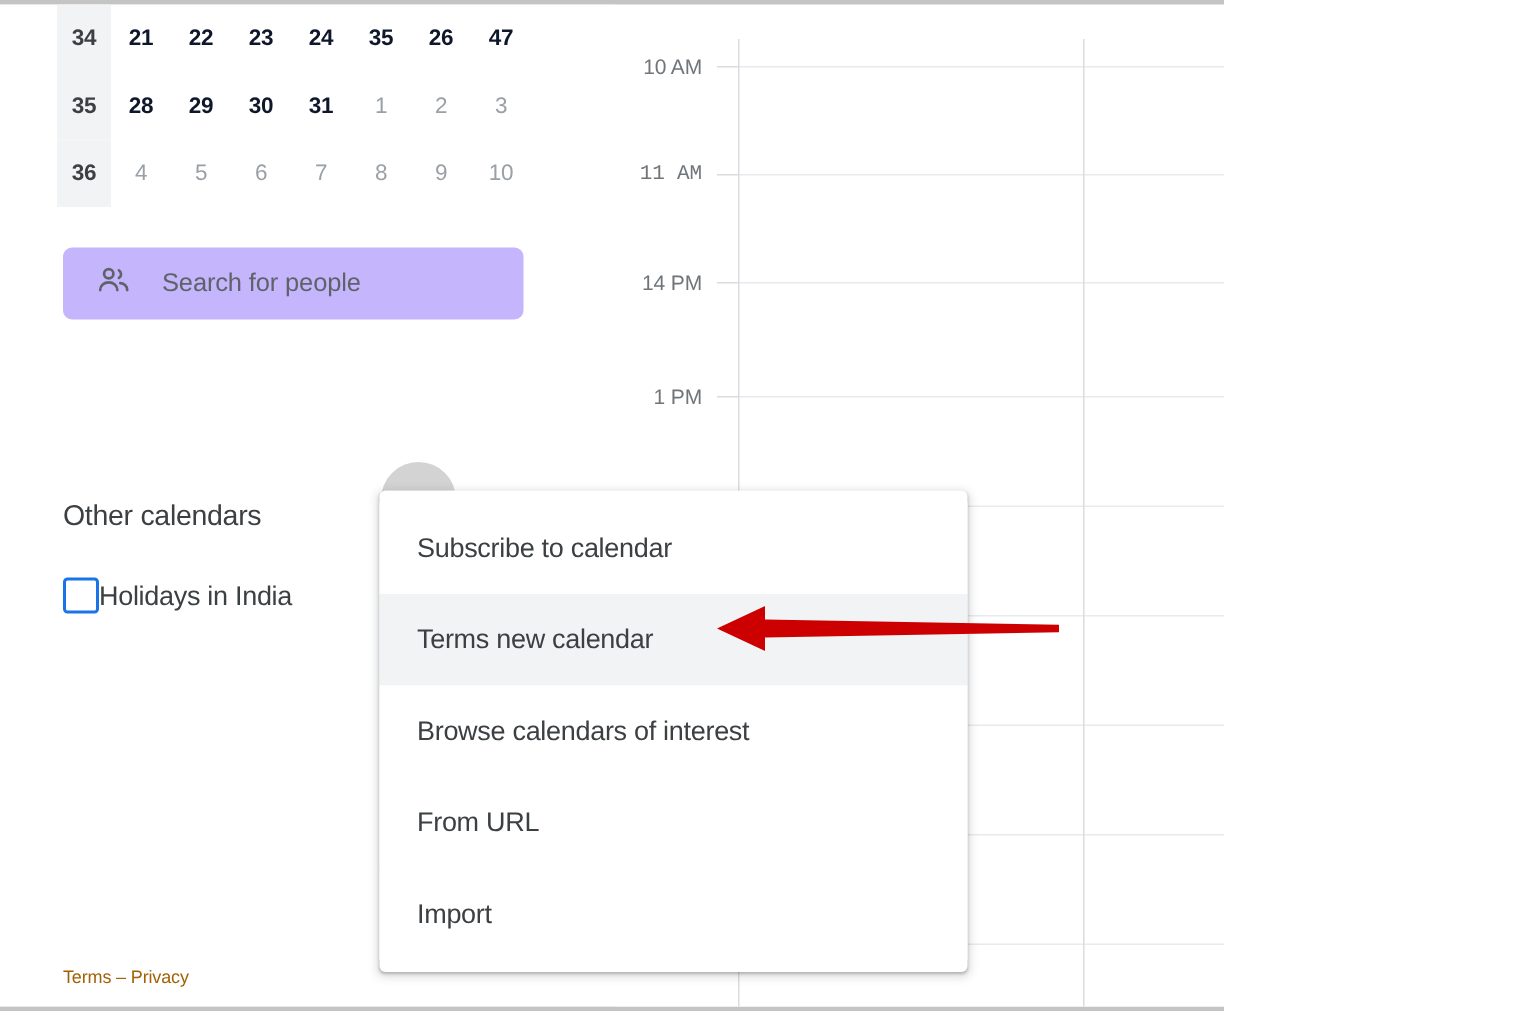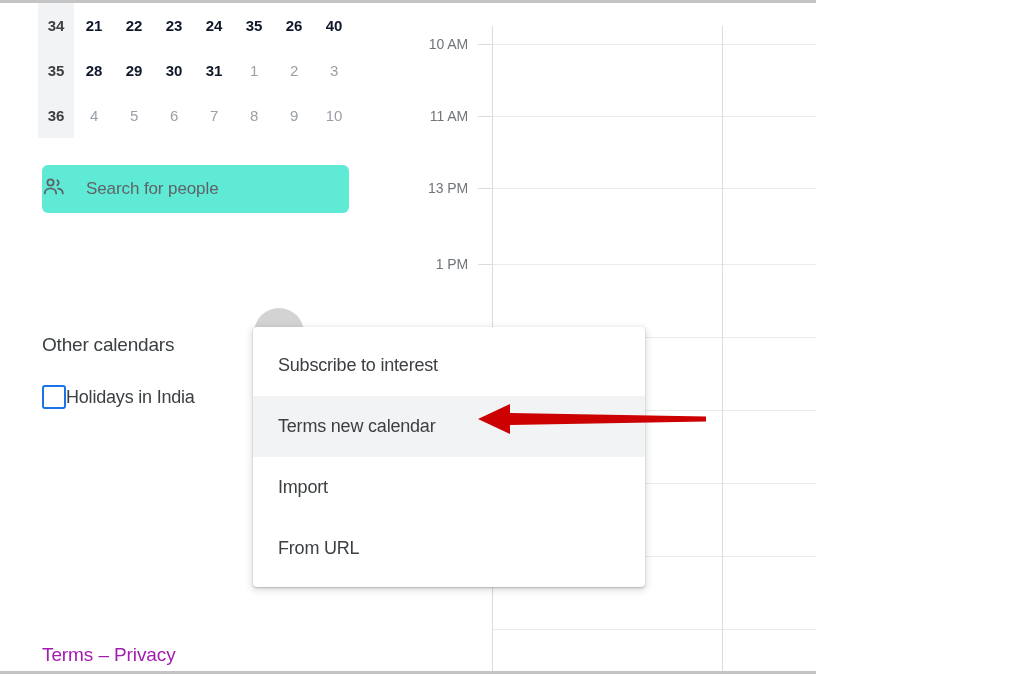--- a/index.html
+++ b/index.html
@@ -56,23 +56,24 @@
     font-weight: bold;
     letter-spacing: -0.2px;
   }
   .day-cell.muted { color: #9aa0a6; font-weight: normal; }
 
   
   #people-search {
     position: absolute;
     left: 42px; top: 162px;
     width: 307px; height: 48px;
-    background: #5eead4;
+    background: #c4b5fd;
     border-radius: 6px;
     display: flex; align-items: center;
+    padding-left: 22px;
     gap: 20px;
   }
   #people-search .ps-label {
     font-size: 17px;
     color: #5f6368;
     letter-spacing: -0.1px;
   }
 
   
   .sec-head {
@@ -123,22 +124,22 @@
     width: 50px; height: 50px;
     border-radius: 50%;
     background: #d3d3d3;
     z-index: 3;
   }
 
   
   #footer-links {
     position: absolute;
     left: 42px; top: 641px;
-    font-size: 19px;
-    color: #a21caf;
+    font-size: 12px;
+    color: #a16207;
     letter-spacing: -0.1px;
   }
 
   
   #timegrid {
     position: absolute;
     left: 410px; top: 0;
     width: 614px; height: 668px;
     background: #ffffff;
     margin-top: 23px;
@@ -216,21 +217,21 @@
     <div id="minical">
 
       <div class="week-row">
         <div class="wk-num">34</div>
         <div class="day-cell">21</div>
         <div class="day-cell">22</div>
         <div class="day-cell">23</div>
         <div class="day-cell">24</div>
         <div class="day-cell">35</div>
         <div class="day-cell">26</div>
-        <div class="day-cell">40</div>
+        <div class="day-cell">47</div>
       </div>
 
       <div class="week-row">
         <div class="wk-num">35</div>
         <div class="day-cell">28</div>
         <div class="day-cell">29</div>
         <div class="day-cell">30</div>
         <div class="day-cell">31</div>
         <div class="day-cell muted">1</div>
         <div class="day-cell muted">2</div>
@@ -290,36 +291,37 @@
     <div class="hline" style="top:530px;"></div>
     <div class="hline" style="top:603px;"></div>
 
     <div class="time-tick" style="top:18px;"></div>
     <div class="time-tick" style="top:90px;"></div>
     <div class="time-tick" style="top:162px;"></div>
     <div class="time-tick" style="top:238px;"></div>
     <div class="time-tick" style="top:311px;"></div>
 
     <div class="time-label" style="top:18px;">10 AM</div>
-    <div class="time-label" style="top:90px;">11 AM</div>
-    <div class="time-label" style="top:162px;">13 PM</div>
+    <div class="time-label" style="top:90px;font-family:Liberation Mono, monospace;">11 AM</div>
+    <div class="time-label" style="top:162px;">14 PM</div>
     <div class="time-label" style="top:238px;">1 PM</div>
     <div class="time-label" style="top:326px;">2 PM</div>
 
     <div class="vline" style="left:82px;"></div>
     <div class="vline" style="left:312px;"></div>
     <div class="vline" style="left:541px;"></div>
 
   </div>
 
   <div id="cal-menu">
-    <div class="menu-item">Subscribe to interest</div>
+    <div class="menu-item">Subscribe to calendar</div>
     <div class="menu-item highlight">Terms new calendar</div>
+    <div class="menu-item">Browse calendars of interest</div>
+    <div class="menu-item">From URL</div>
     <div class="menu-item">Import</div>
-    <div class="menu-item">From URL</div>
   </div>
 
   <div id="red-arrow">
     <svg width="240" height="40" viewBox="0 0 240 40">
       <polygon points="8,20 40,5 40,14 236,17.5 236,22.5 40,26 40,35" fill="#cc0000"></polygon>
     </svg>
   </div>
 
 </div>
 

